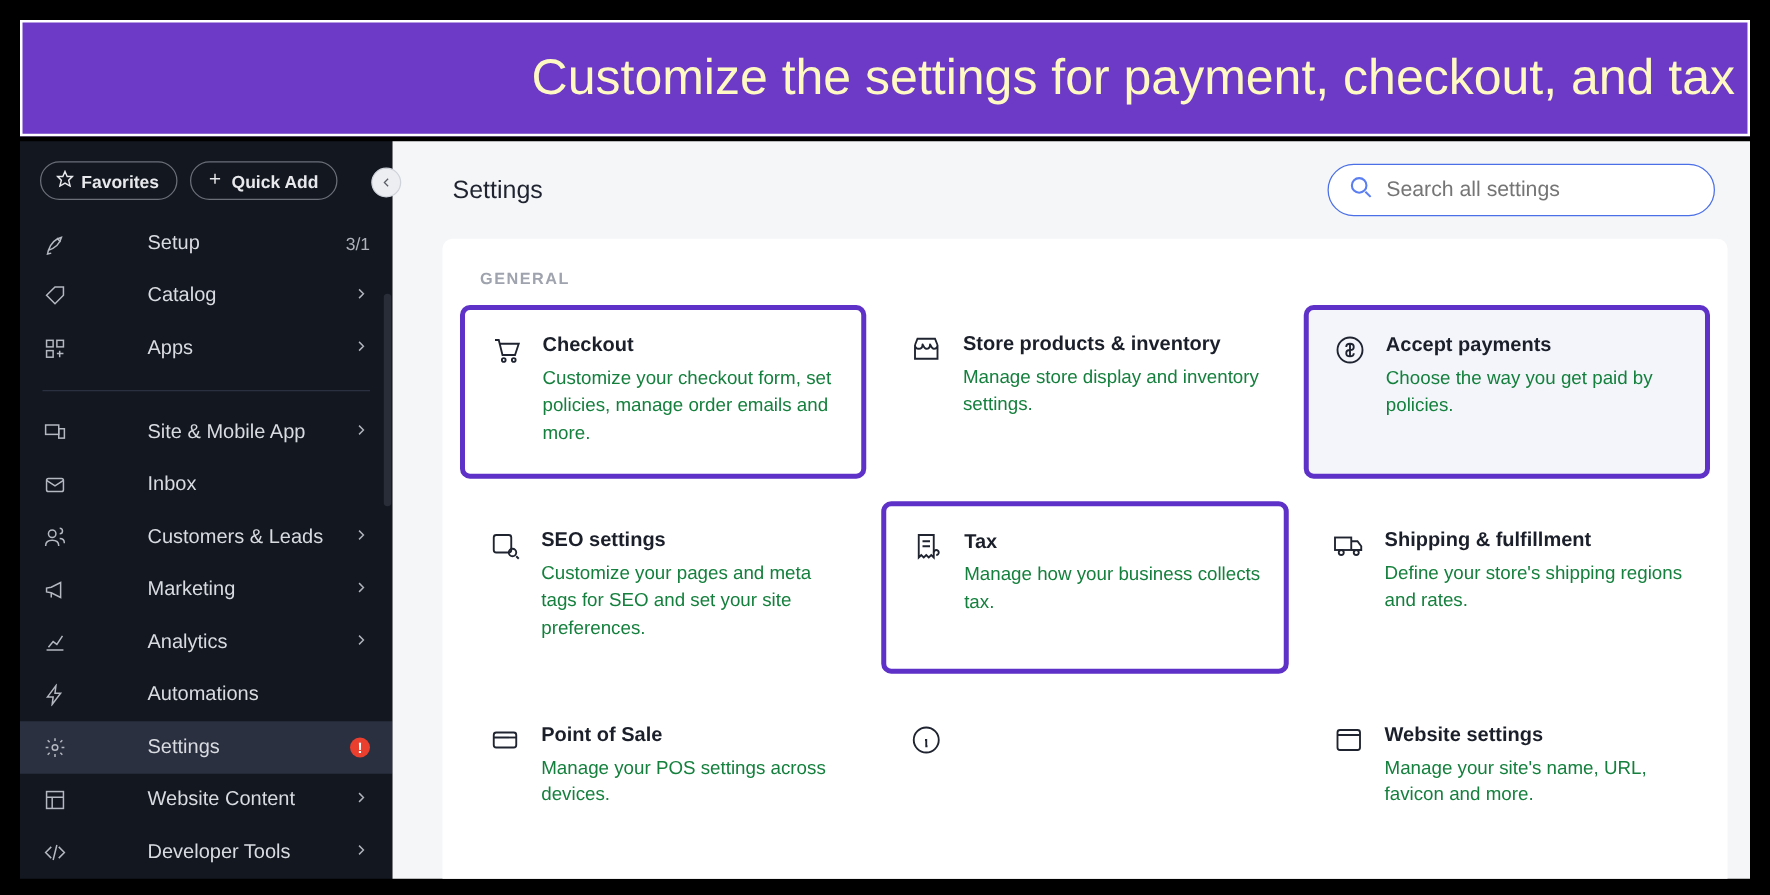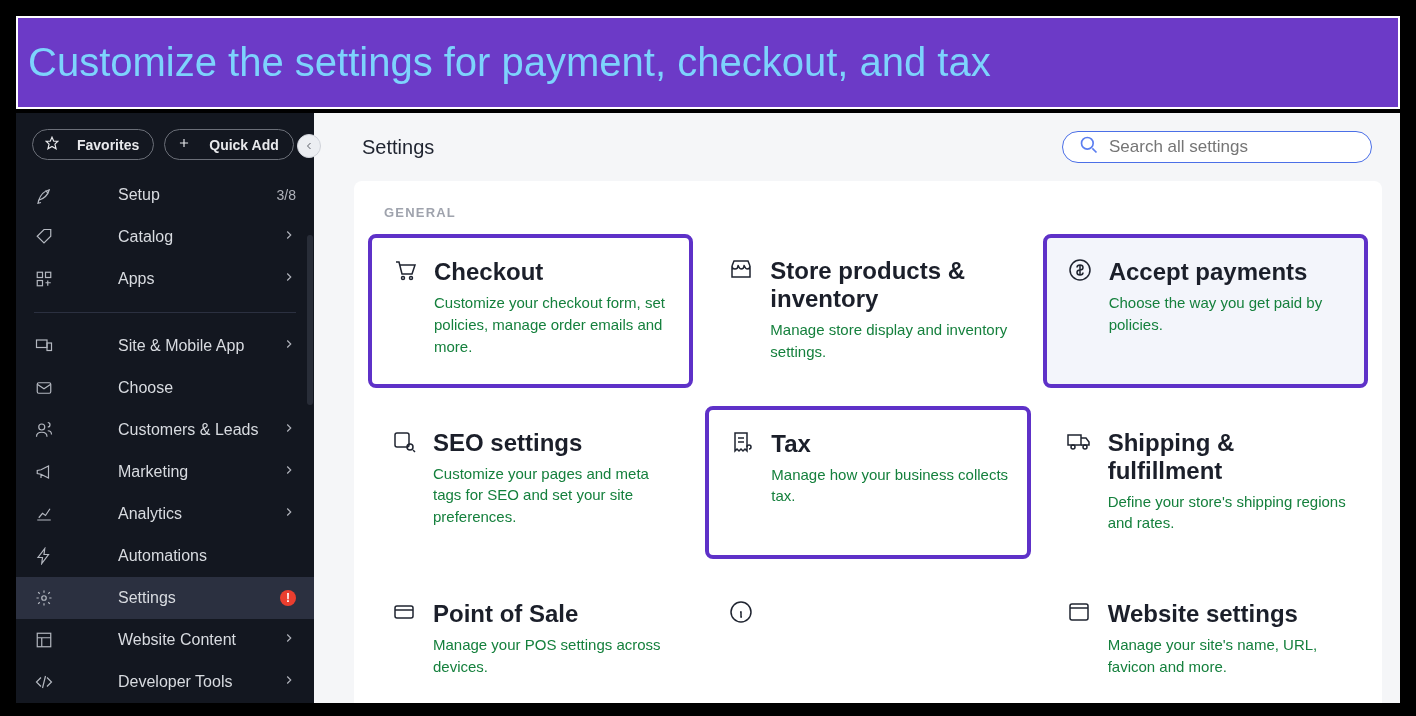--- a/index.html
+++ b/index.html
@@ -1,35 +1,35 @@
 <!DOCTYPE html>
 <html><head>
 <meta charset="utf-8">
 <style>
   * { box-sizing: border-box; margin: 0; padding: 0; }
   body { font-family: -apple-system, BlinkMacSystemFont, "Segoe UI", Helvetica, Arial, sans-serif; background:#000; }
   .frame { width:1416px; height:716px; background:#000; padding:8px; position:relative; }
   .banner {
     background:#6c3ac7;
     border:2px solid #fff;
-    color:#7dd3fc;
-    text-align:left;
+    color:#fef9c3;
+    text-align:right;
     font-size:40px;
     font-weight:400;
     padding:22px 10px;
     margin:8px 8px 4px 8px;
   }
   .app { display:flex; height:calc(100% - 110px); margin:0 8px 8px 8px; }
   
   .sidebar { width:298px; background:#131720; color:#d8dbe0; padding:10px 0 8px 0; overflow:hidden; border-top-left-radius:0; position:relative;}
   .side-top { display:flex; gap:10px; padding:6px 16px 10px 16px; }
   .pillbtn {
     border:1px solid #6b6f78; border-radius:18px; color:#e8e9ec;
     font-size:14px; font-weight:600; padding:6px 14px 6px 12px;
-    display:flex; align-items:center; gap:18px; cursor:pointer;
+    display:flex; align-items:center; gap:6px; cursor:pointer;
   }
   .sb-group { padding:4px 0; }
   .sb-divider { height:1px; background:#2b3040; margin:8px 18px; }
   .sb-item {
     display:flex; align-items:center; height:42px; padding:0 18px;
     font-size:16px; color:#d8dbe0; cursor:pointer;
   }
   .sb-item.active { background:#2b3040; }
   .sb-ico { width:20px; height:20px; margin-right:16px; display:flex; align-items:center; justify-content:center; color:#b4b8c0;}
   .sb-ico svg { stroke:#b4b8c0; fill:none; stroke-width:1.6; }
@@ -43,39 +43,39 @@
     background:#eceef2; border:1px solid #d0d3da;
     display:flex; align-items:center; justify-content:center;
     cursor:pointer; z-index:5;
   }
   .collapse-tab svg { stroke:#5a5d66; }
   
   .main { flex:1; background:#f5f6f8; display:flex; flex-direction:column; position:relative; }
   .topbar { display:flex; align-items:center; justify-content:space-between; padding:18px 28px 18px 48px; }
   .page-title { font-size:20px; font-weight:500; color:#1f2430; }
   .search {
-    width:310px; height:32px; border-radius:22px; border:1.5px solid #4b6fe7;
+    width:310px; height:42px; border-radius:22px; border:1.5px solid #4b6fe7;
     background:#fff; display:flex; align-items:center; padding:0 16px; gap:10px;
   }
   .search svg { stroke:#5b7ef0; }
   .search input {
     border:none; outline:none; font-size:17px; color:#7a8091; flex:1; background:transparent;
   }
   .content { background:#fff; margin:0 18px 0 40px; border-radius:8px 8px 0 0; padding:24px 0 10px 0; flex:1; overflow:hidden;}
   .section-label { font-size:13px; font-weight:700; letter-spacing:1.2px; color:#9fa3ad; padding:0 30px 10px 30px; }
   .grid { display:grid; grid-template-columns:repeat(3, 1fr); gap:18px 12px; padding:4px 14px; }
   .card {
     display:flex; gap:16px; padding:20px 18px 22px 20px; border-radius:8px;
     border:3px solid transparent;
   }
   .card.highlight { border:4px solid #5e31c8; }
   .card.highlight.filled { background:#f3f5fb; }
   .card-ico { width:26px; height:26px; flex-shrink:0; display:flex; align-items:flex-start; justify-content:center; color:#1f2430; }
   .card-ico svg { stroke:#1f2430; fill:none; stroke-width:1.5; }
-  .card-title { font-size:24px; font-weight:700; color:#1b1f2a; margin-bottom:6px; }
+  .card-title { font-size:16px; font-weight:700; color:#1b1f2a; margin-bottom:6px; }
   .card-desc { font-size:15px; color:#15803d; line-height:1.45; }
   .scrollbar-shadow { position:absolute; top:122px; left:291px; width:6px; height:170px; background:#3a3f4c; border-radius:3px; opacity:.55;}
 </style>
 </head>
 <body>
 
 <div class="frame">
   <div class="banner">Customize the settings for payment, checkout, and tax</div>
 
   <div class="app">
@@ -101,21 +101,21 @@
       </div>
 
       <div class="sb-group">
         <div class="sb-item">
           <span class="sb-ico">
               <svg width="18" height="18" viewBox="0 0 24 24">
                 <path d="M5 19c2-6 6-12 14-14-2 8-8 12-14 14zM5 19l-1 4 4-1M14 6l4 4"></path>
               </svg>
             </span>
           <span class="sb-label">Setup</span>
-          <span class="sb-meta">3/8</span>
+          <span class="sb-meta">3/1</span>
         </div>
         <div class="sb-item">
           <span class="sb-ico">
               <svg width="18" height="18" viewBox="0 0 24 24">
                 <path d="M3 11l9-9h9v9l-9 9-9-9zM16 8h.01"></path>
               </svg>
             </span>
           <span class="sb-label">Catalog</span>
           <span class="sb-chev"><svg width="14" height="14" viewBox="0 0 24 24" fill="none" stroke="#b0b3bb" stroke-width="2">
                 <path d="M9 6l6 6-6 6"></path>
@@ -152,21 +152,21 @@
                 <path d="M9 6l6 6-6 6"></path>
               </svg></span>
         </div>
         <div class="sb-item">
           <span class="sb-ico">
               <svg width="18" height="18" viewBox="0 0 24 24">
                 <rect x="3" y="5" width="18" height="14" rx="2"></rect>
                 <path d="M3 7l9 6 9-6"></path>
               </svg>
             </span>
-          <span class="sb-label">Choose</span>
+          <span class="sb-label">Inbox</span>
         </div>
         <div class="sb-item">
           <span class="sb-ico">
               <svg width="18" height="18" viewBox="0 0 24 24">
                 <circle cx="9" cy="8" r="4"></circle>
                 <path d="M2 21c0-4 3-6 7-6s7 2 7 6M17 8a3 3 0 100-6M22 18c0-3-2-5-5-5"></path>
               </svg>
             </span>
           <span class="sb-label">Customers &amp; Leads</span>
           <span class="sb-chev"><svg width="14" height="14" viewBox="0 0 24 24" fill="none" stroke="#b0b3bb" stroke-width="2">

